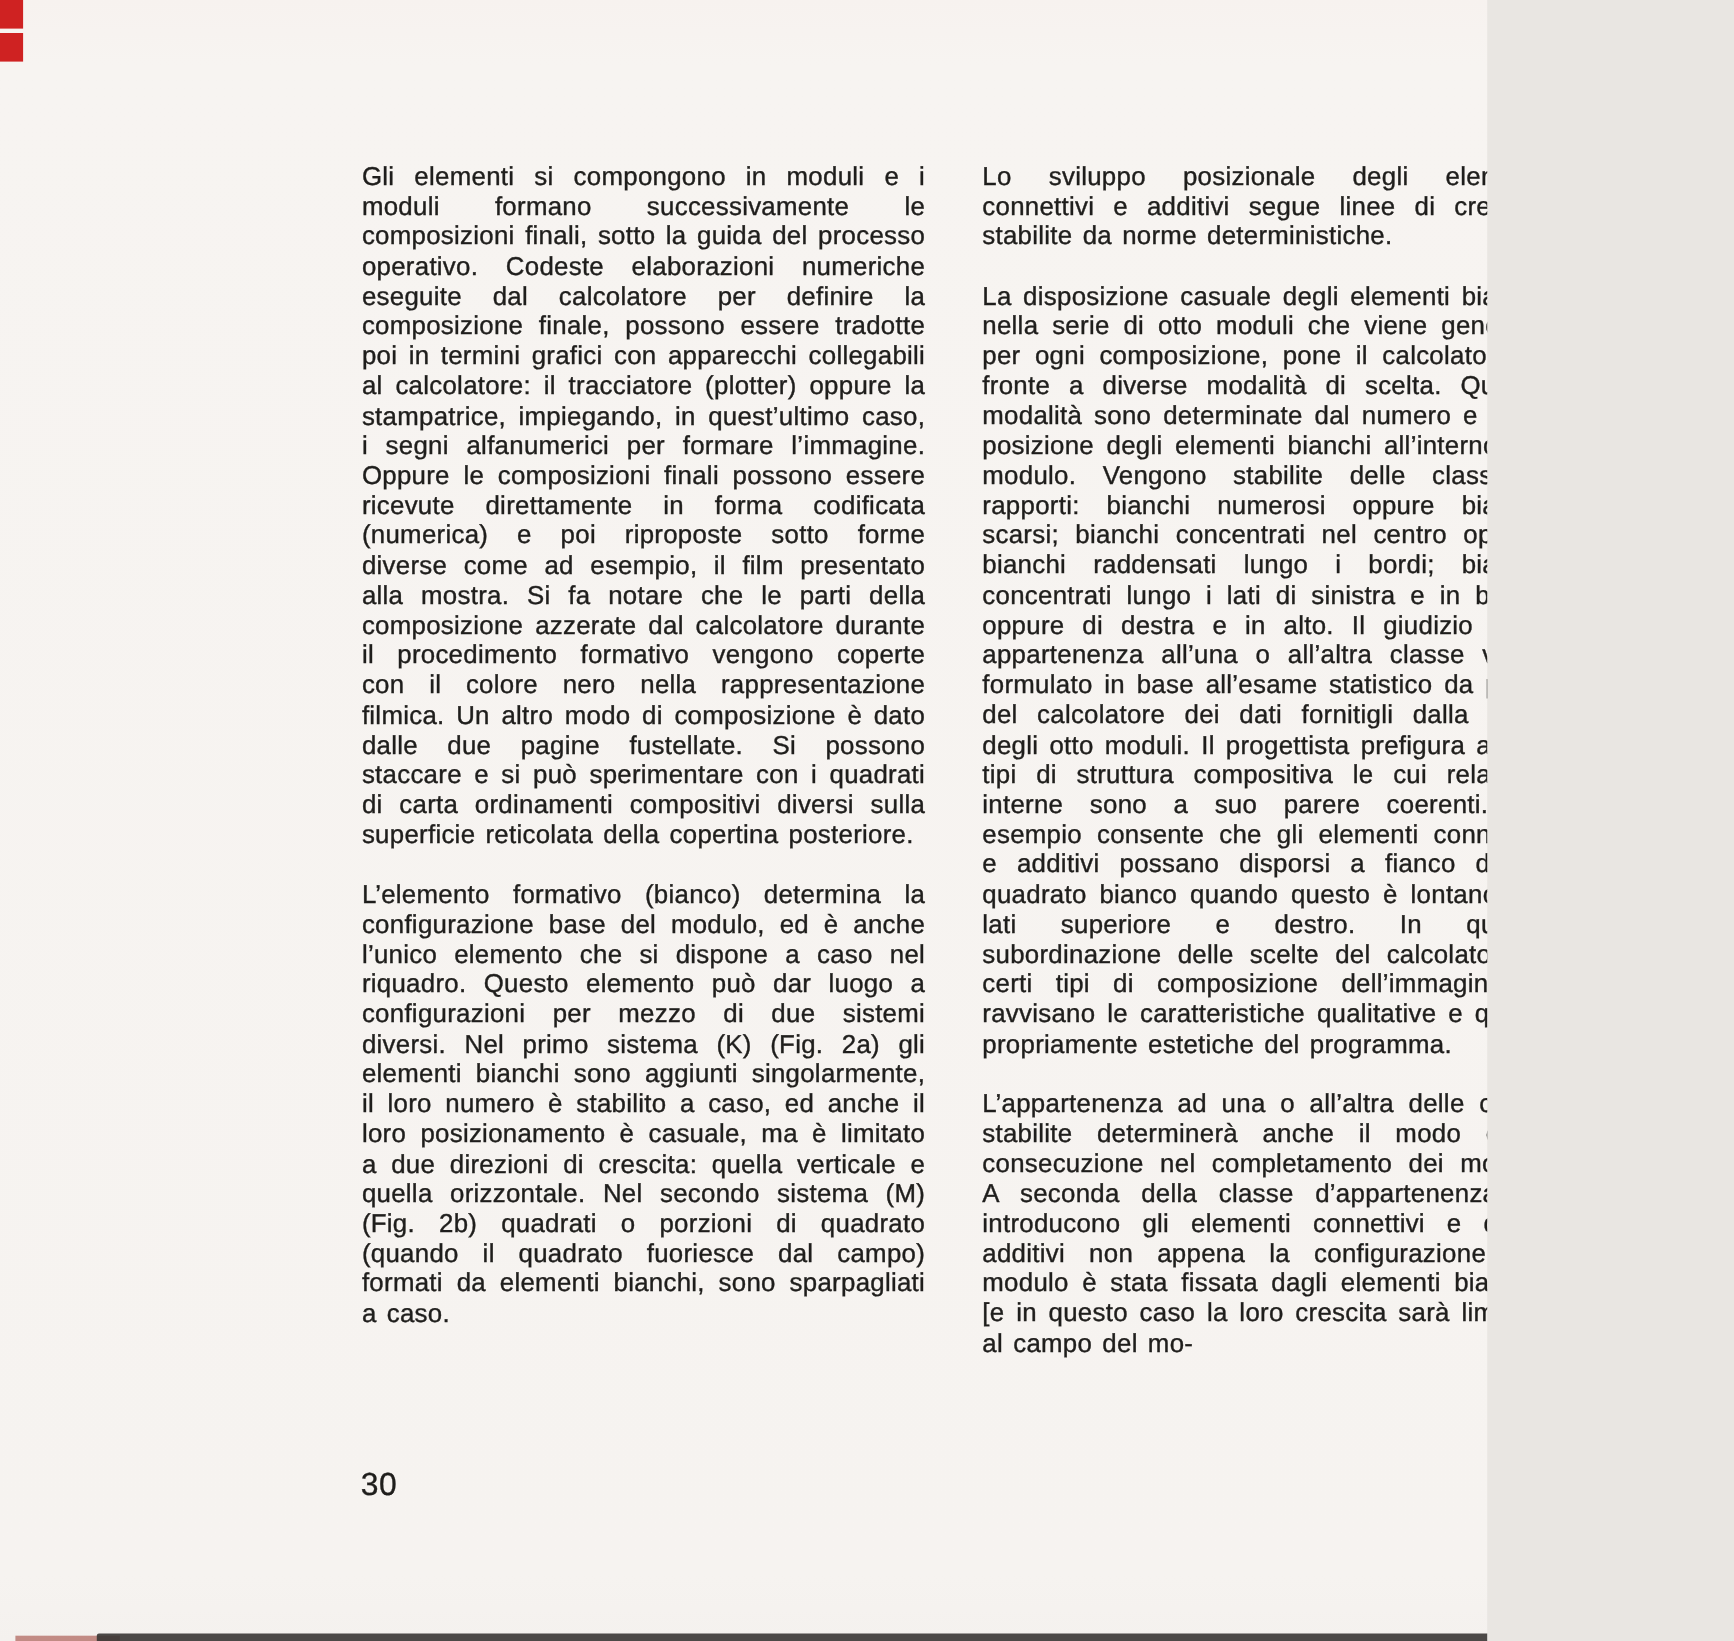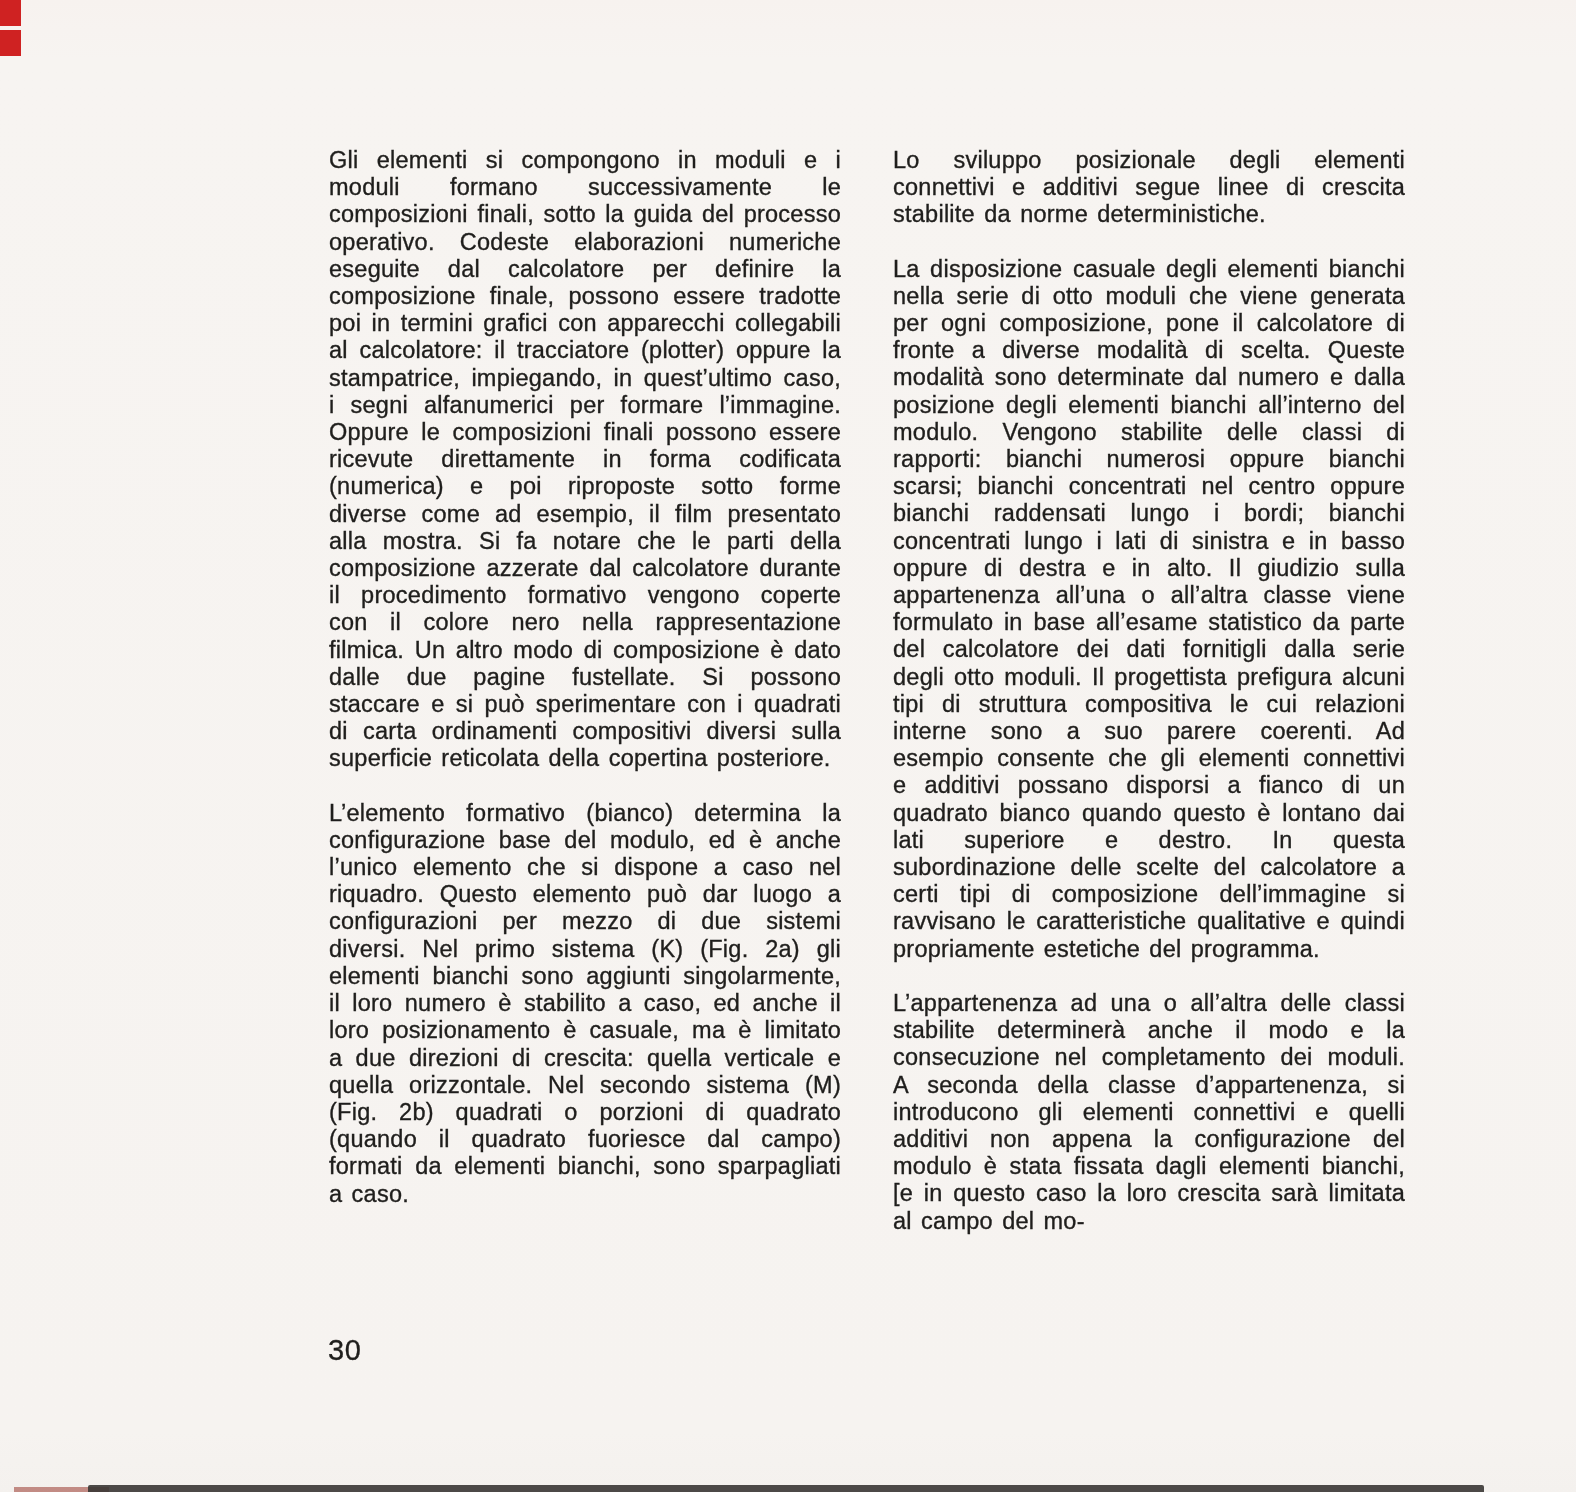--- a/index.html
+++ b/index.html
@@ -2,21 +2,21 @@
 <html><head>
 <meta charset="utf-8">
 <style>
   html, body {
     margin: 0;
     padding: 0;
     background: #e9e6e2;
   }
   .page {
     position: relative;
-    width: 1576px;
+    width: 1352px;
     height: 1492px;
     background: linear-gradient(180deg, #f7f2ef 0%, #f7f4f1 4%, #f6f3f0 96%, #f4f1ee 100%);
     overflow: hidden;
     font-family: "Liberation Sans", sans-serif;
     color: #1f1e1c;
   }
   .column {
     position: absolute;
     top: 147px;
     width: 512px;

